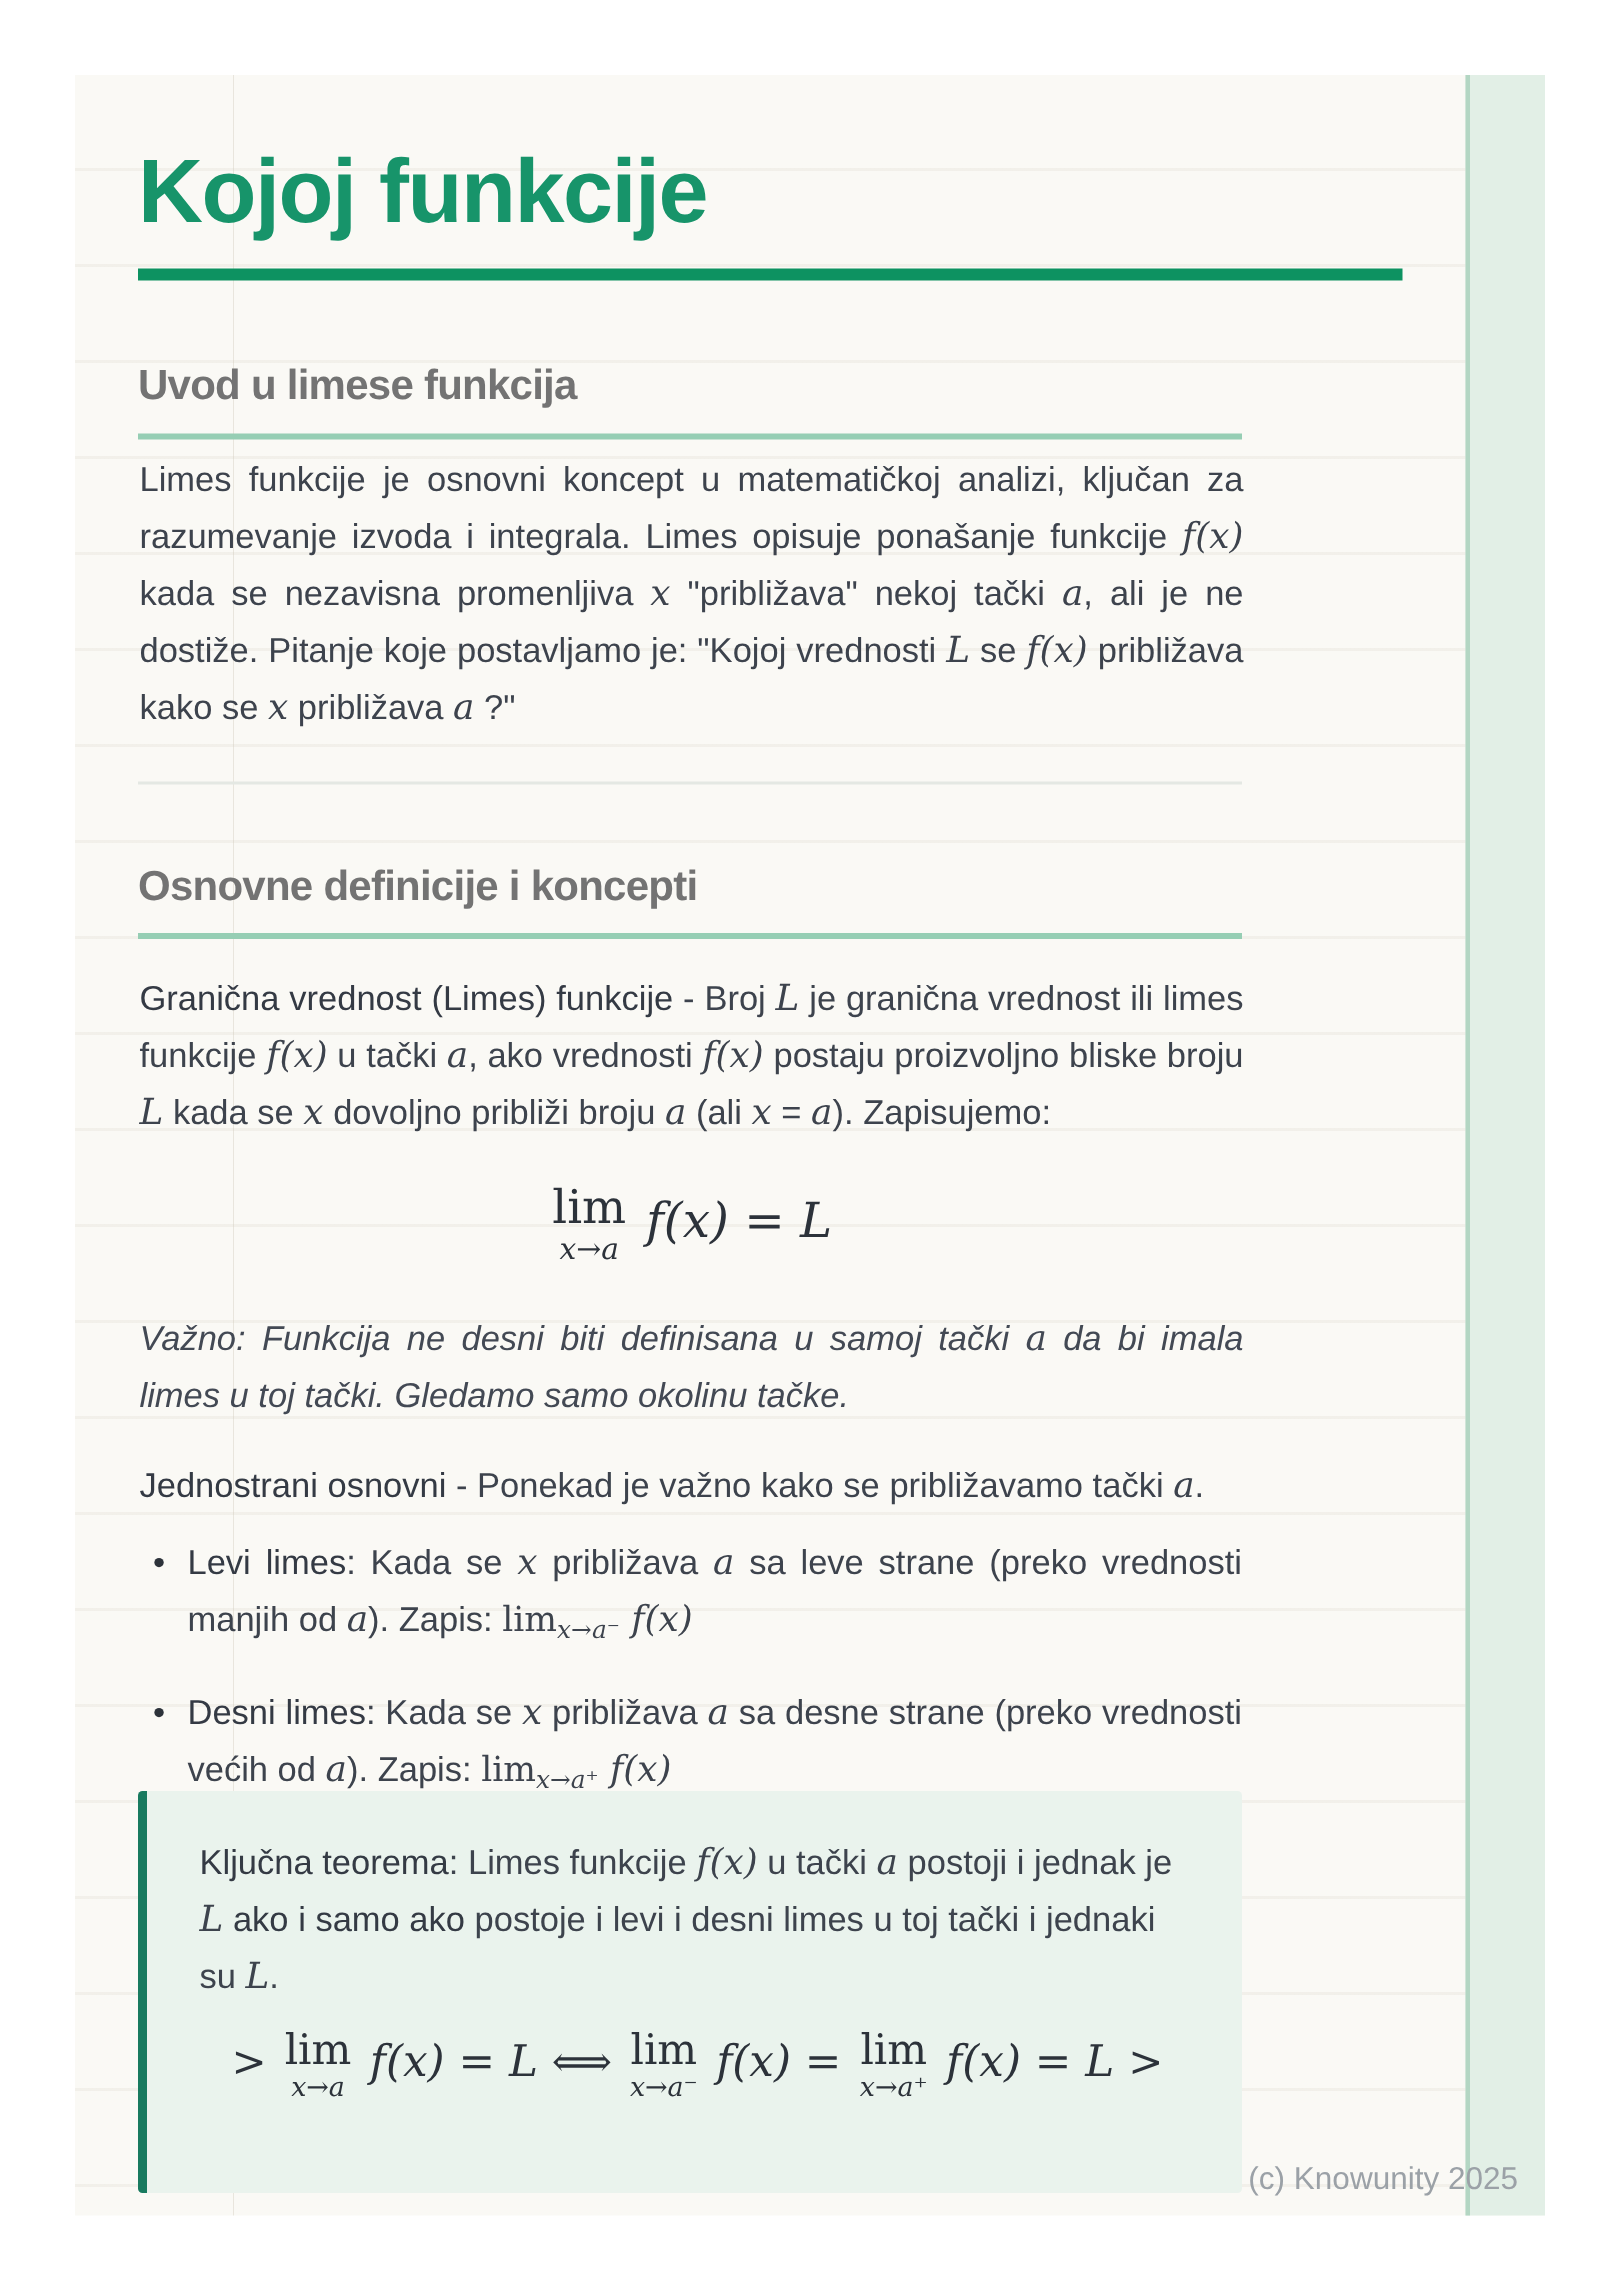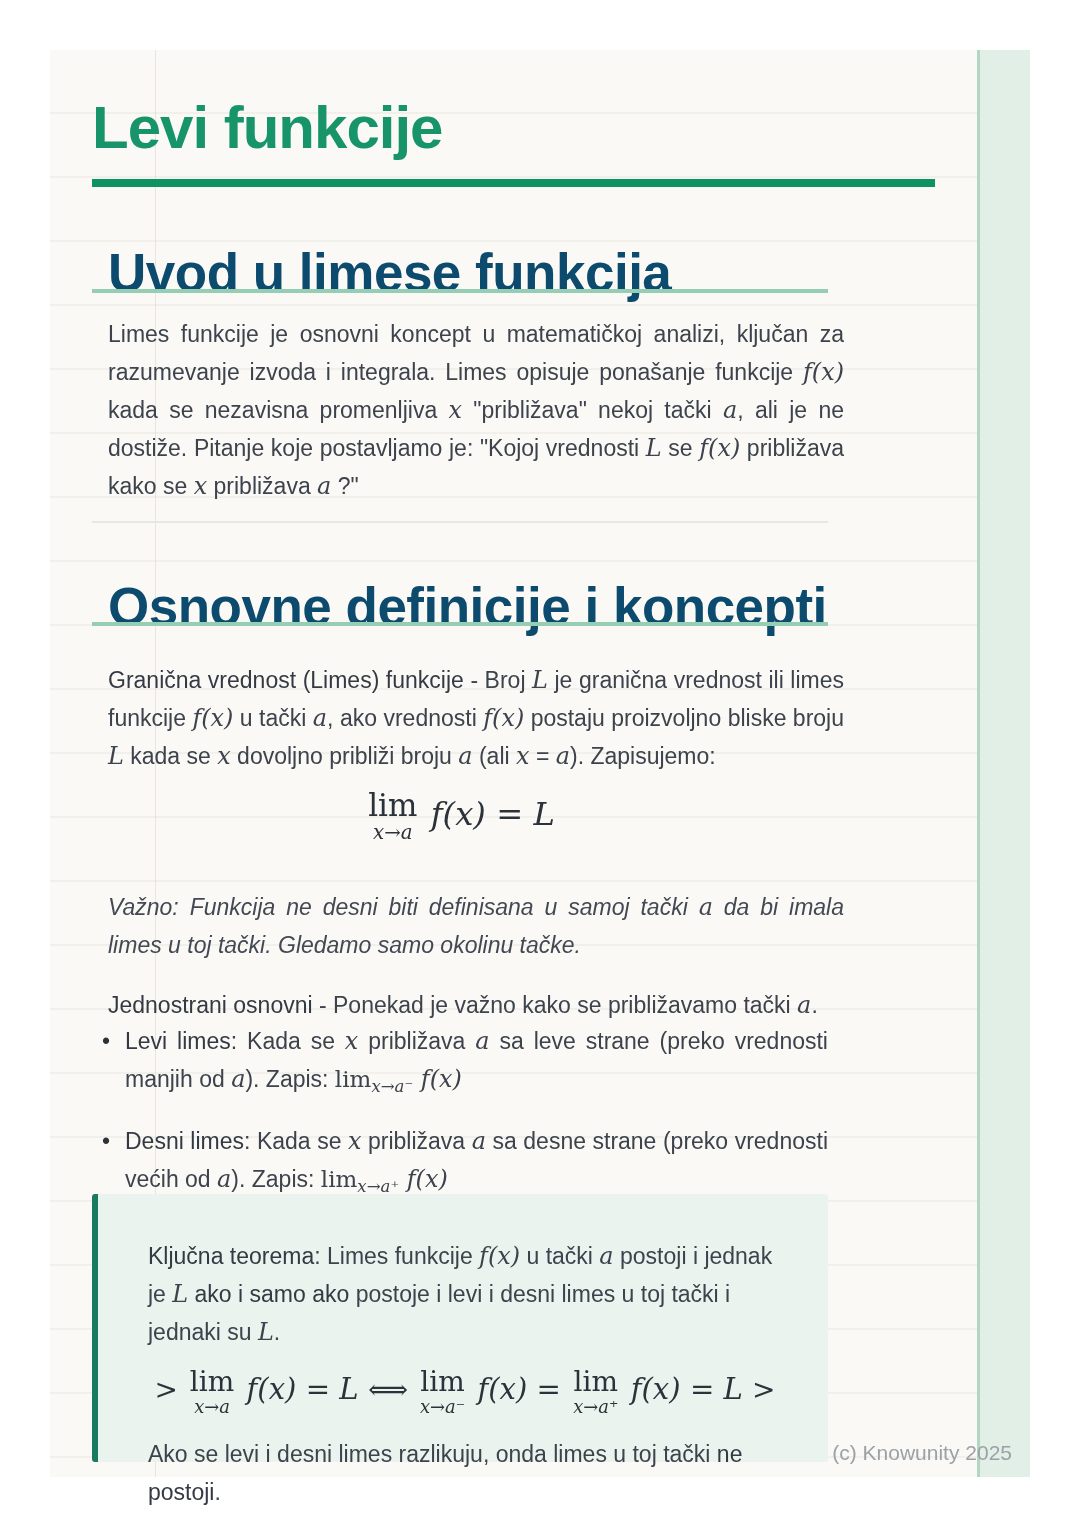--- a/index.html
+++ b/index.html
@@ -19,29 +19,29 @@
     position:absolute;left:977px;top:50px;width:50px;height:1427px;
     background:#e2efe6;border-left:3px solid #b3d6c3;
   }
   .abs{position:absolute;left:92px;width:736px;}
   h1.title{
     margin:0;top:96px;font-size:60px;line-height:64px;font-weight:700;
     color:#17946a;letter-spacing:-1px;
   }
   .title-rule{top:179px;height:8px;width:843px;background:#0d9261;}
   h2.section{
-    margin:16px;font-size:53px;line-height:49px;font-weight:700;color:#0c4a6e;
+    margin:0;font-size:28px;line-height:49px;font-weight:700;color:#737373;
     letter-spacing:-0.5px;
   }
   .h2-intro{top:232px;}
   .h2-defs{top:566px;}
   .section-underline{height:4px;background:#96ceb4;}
   .ul-intro{top:289px;}
   .ul-defs{top:622px;}
-  p.body{margin:16px;font-size:23px;line-height:38px;text-align:justify;}
+  p.body{margin:1px;font-size:23px;line-height:38px;text-align:justify;}
   .p-intro{top:299px;}
   .divider{top:521px;height:2px;background:#e4e8e3;}
   .p-def{top:645px;}
   .formula{
     top:790px;text-align:center;font-size:31px;color:#2c323a;
     font-family:"DejaVu Serif","Liberation Serif",serif;
   }
   .note{top:872px;font-style:italic;color:#434954;}
   .p-onesided{top:970px;}
   ul.limits{top:1022px;margin:0;padding:0;list-style:none;}
@@ -79,21 +79,21 @@
   }
   .limstack .limword{font-style:normal;}
   .limstack .limsub{font-size:0.64em;font-style:italic;margin-top:2px;}
 </style>
 </head>
 <body>
 
 <div class="paper"></div>
 <div class="strip"></div>
 
-<h1 class="title abs">Levi funkcije</h1>
+<h1 class="title abs">Kojoj funkcije</h1>
 <div class="title-rule abs"></div>
 
 <h2 class="section abs h2-intro">Uvod u limese funkcija</h2>
 <div class="section-underline abs ul-intro"></div>
 <p class="body abs p-intro"><span class="seg-n">Limes funkcije je osnovni koncept u matematičkoj analizi, ključan za razumevanje izvoda i integrala. Limes opisuje ponašanje funkcije </span><span class="seg-m">f(x)</span><span class="seg-n"> kada se nezavisna promenljiva </span><span class="seg-m">x</span><span class="seg-n"> "približava" nekoj tački </span><span class="seg-m">a</span><span class="seg-n">, ali je ne dostiže. Pitanje koje postavljamo je: "Kojoj vrednosti </span><span class="seg-m">L</span><span class="seg-n"> se </span><span class="seg-m">f(x)</span><span class="seg-n"> približava kako se </span><span class="seg-m">x</span><span class="seg-n"> približava </span><span class="seg-m">a</span><span class="seg-n"> ?"</span></p>
 
 <div class="divider abs"></div>
 
 <h2 class="section abs h2-defs">Osnovne definicije i koncepti</h2>
 <div class="section-underline abs ul-defs"></div>
@@ -122,16 +122,15 @@
   <div class="formula-inner"><span class="seg-r">&gt; </span><span class="limstack">
         <span class="limword">lim</span>
         <span class="limsub">x→a</span>
       </span><span class="seg-m"> f(x) = L </span><span class="seg-r"> ⟺ </span><span class="limstack">
         <span class="limword">lim</span>
         <span class="limsub">x→a⁻</span>
       </span><span class="seg-m"> f(x) = </span><span class="limstack">
         <span class="limword">lim</span>
         <span class="limsub">x→a⁺</span>
       </span><span class="seg-m"> f(x) = L </span><span class="seg-r">&gt;</span></div>
-  <p class="body"><span class="seg-n">Ako se levi i desni limes razlikuju, onda limes u toj tački </span><span class="seg-b">ne postoji</span><span class="seg-n">.</span></p>
 </div>
 
 <div class="footer">(c) Knowunity 2025</div>
 
 </body></html>

